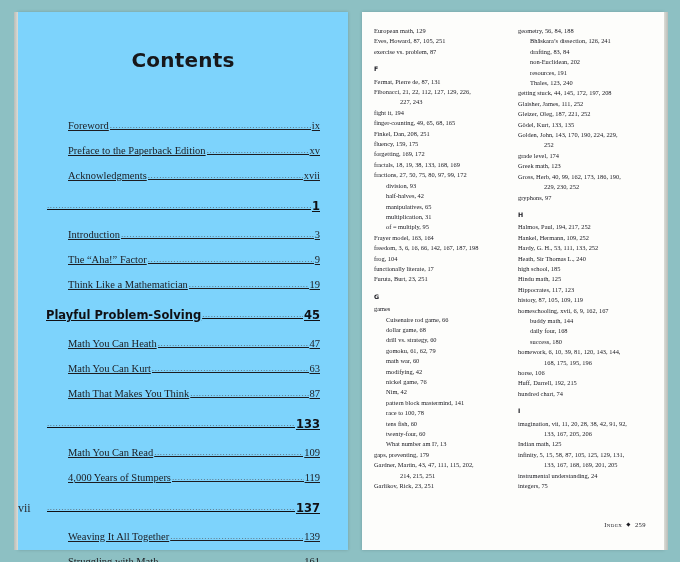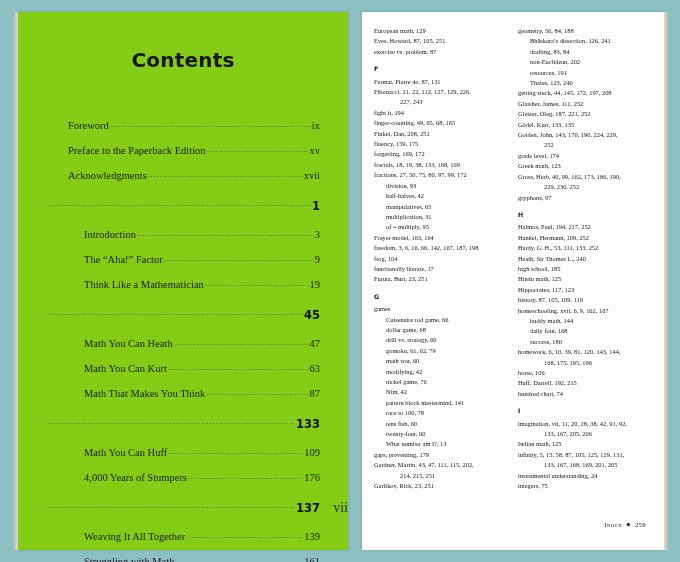--- a/index.html
+++ b/index.html
@@ -12,21 +12,21 @@
   .spread{
     position:absolute;inset:0;
     display:flex;
     align-items:stretch;
   }
   
   .page-left{
     position:absolute;
     left:18px;top:12px;
     width:330px;height:538px;
-    background:#84cc16;
+    background:#7dd3fc;
     box-shadow:0 0 3px rgba(0,0,0,.18);
   }
   .page-right{
     position:absolute;
     left:362px;top:12px;
     width:302px;height:538px;
     background:#fdfdfb;
     box-shadow:0 0 3px rgba(0,0,0,.18);
   }
   .page-right:after{
@@ -45,25 +45,26 @@
     font-size:20px;
     letter-spacing:.2px;
     color:#17171a;
     margin-top:36px;
   }
   .toc{
     margin:48px 28px 0 28px;
   }
   .toc-row{
     display:flex;
-    align-items:flex-start;
+    align-items:center;
     font-size:10.5px;
     color:#1c1c20;
     margin-bottom:14px;
     white-space:nowrap;
+    text-decoration:underline;
   }
   .toc-row .label{flex:0 0 auto;}
   .toc-row .dots{
     flex:1 1 auto;
     overflow:hidden;
     margin:0 1px;
     color:#55555a;
     font-size:9px;
     letter-spacing:.6px;
     position:relative;
@@ -74,28 +75,28 @@
   .toc-row.part{
     font-family:"DejaVu Sans",sans-serif;
     font-weight:bold;
     font-size:11.5px;
     color:#101014;
     margin-left:0;
     margin-top:18px;
     margin-bottom:16px;
   }
   .toc-row.part .dots{font-family:"Liberation Serif",serif;font-weight:normal;}
-  .toc-row.sub{margin-left:38px;}
+  .toc-row.sub{margin-left:22px;}
   .toc-row.front{margin-left:22px;}
 
   .folio-left{
     position:absolute;
     bottom:34px;left:0;right:0;
-    text-align:right;
-    font-size:14px;
+    text-align:left;
+    font-size:12px;
     color:#2a2a2e;
   }
 
   
   .index-cols{
     display:flex;
     gap:10px;
     padding:14px 12px 0 12px;
     height:480px;
     box-sizing:border-box;
@@ -165,20 +166,21 @@
           <span class="label">The “Aha!” Factor</span>
           <span class="dots"> ................................................................................................................................................................</span>
           <span class="pg">9</span>
         </div>
         <div class="toc-row sub">
           <span class="label">Think Like a Mathematician</span>
           <span class="dots"> ................................................................................................................................................................</span>
           <span class="pg">19</span>
         </div>
         <div class="toc-row part">
+          <span class="label">Playful Problem-Solving</span>
           <span class="dots"> ................................................................................................................................................................</span>
           <span class="pg">45</span>
         </div>
         <div class="toc-row sub">
           <span class="label">Math You Can Heath</span>
           <span class="dots"> ................................................................................................................................................................</span>
           <span class="pg">47</span>
         </div>
         <div class="toc-row sub">
           <span class="label">Math You Can Kurt</span>
@@ -188,28 +190,28 @@
         <div class="toc-row sub">
           <span class="label">Math That Makes You Think</span>
           <span class="dots"> ................................................................................................................................................................</span>
           <span class="pg">87</span>
         </div>
         <div class="toc-row part">
           <span class="dots"> ................................................................................................................................................................</span>
           <span class="pg">133</span>
         </div>
         <div class="toc-row sub">
-          <span class="label">Math You Can Huff</span>
+          <span class="label">Math You Can Read</span>
           <span class="dots"> ................................................................................................................................................................</span>
           <span class="pg">109</span>
         </div>
         <div class="toc-row sub">
           <span class="label">4,000 Years of Stumpers</span>
           <span class="dots"> ................................................................................................................................................................</span>
-          <span class="pg">176</span>
+          <span class="pg">119</span>
         </div>
         <div class="toc-row part">
           <span class="dots"> ................................................................................................................................................................</span>
           <span class="pg">137</span>
         </div>
         <div class="toc-row sub">
           <span class="label">Weaving It All Together</span>
           <span class="dots"> ................................................................................................................................................................</span>
           <span class="pg">139</span>
         </div>

